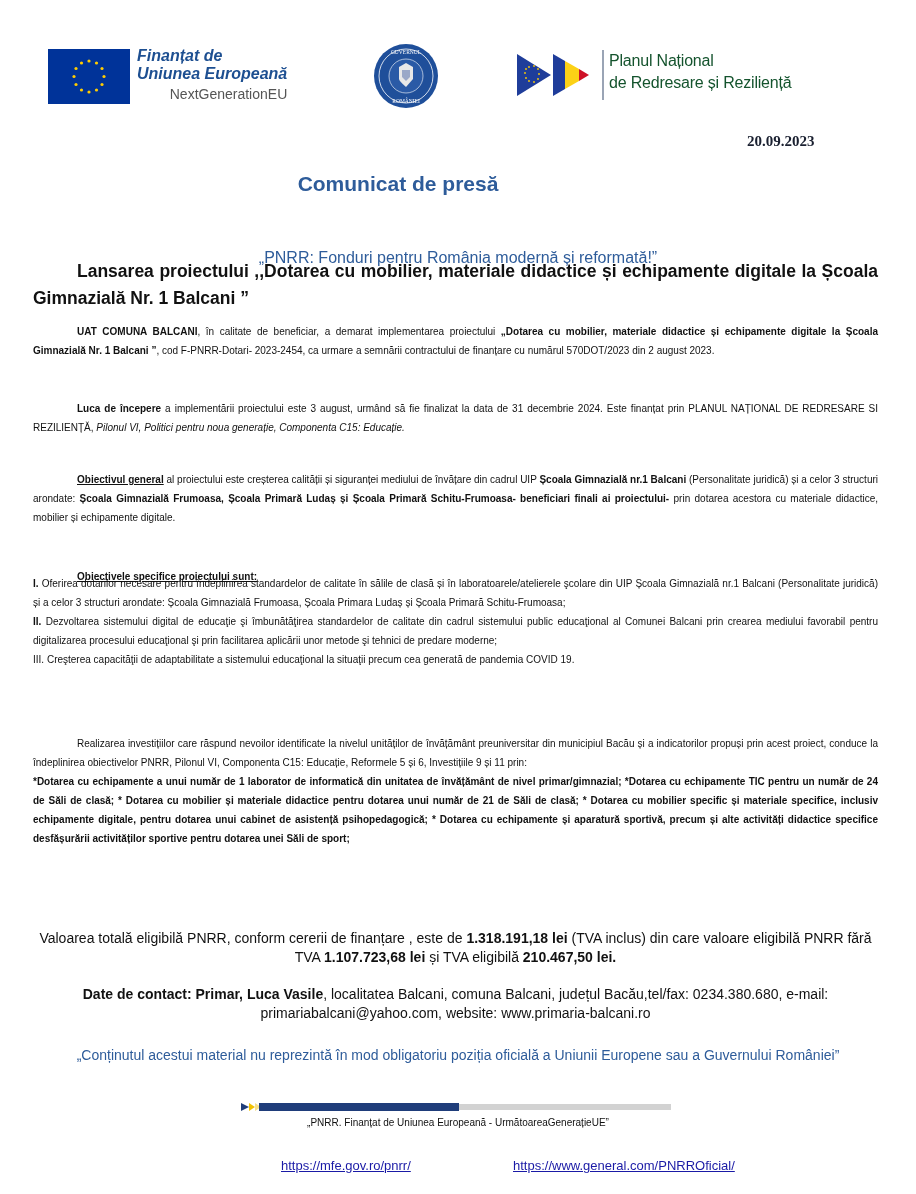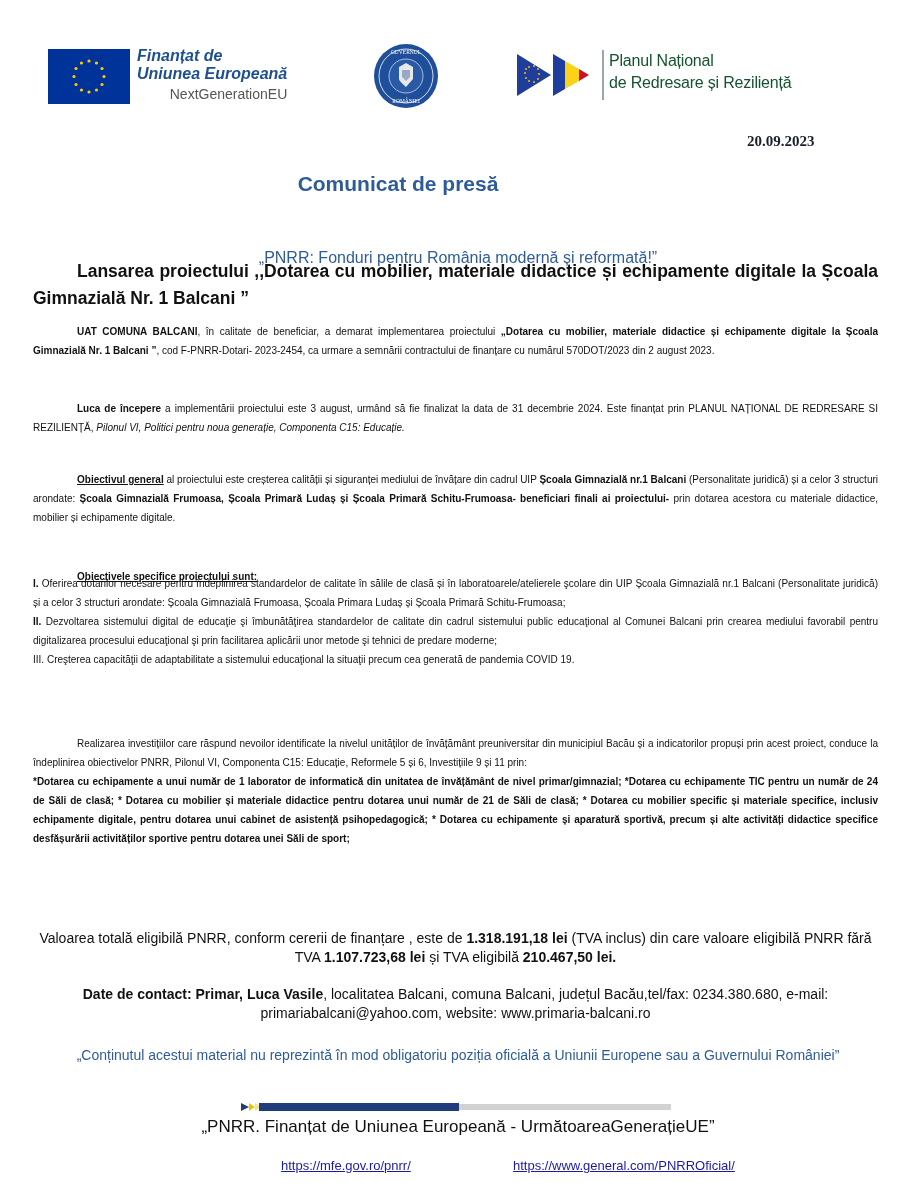--- a/index.html
+++ b/index.html
@@ -36,21 +36,21 @@
 
   .center { left: 33px; width: 845px; text-align: center; font-size: 14px; line-height: 19px; }
 
   .disclaimer { left: 60px; width: 796px; top: 1046px; text-align: center; color: #2e5c9a; font-size: 14px; line-height: 19px; }
 
   .bar { left: 241px; top: 1103px; width: 430px; height: 8px; }
   .bar-blue { position: absolute; left: 18px; top: 0; width: 200px; height: 8px; background: #1f3d7a; }
   .bar-gray { position: absolute; left: 218px; top: 1px; width: 212px; height: 6px; background: #d2d2d2; }
   .bar-arrows { position: absolute; left: 0; top: 0; width: 24px; height: 8px; }
 
-  .footer-slogan { left: 0; width: 916px; top: 1117px; text-align: center; font-size: 17px; }
+  .footer-slogan { left: 0; width: 916px; top: 1117px; text-align: center; font-size: 10px; }
 
   .link { font-size: 13px; color: #1a1aa6; text-decoration: underline; padding-left: 44px; }
   .link1 { left: 237px; top: 1158px; }
   .link2 { left: 469px; top: 1158px; }
 </style>
 </head>
 <body>
 
 <div class="abs eu-flag">
   <svg viewBox="0 0 82 55">

